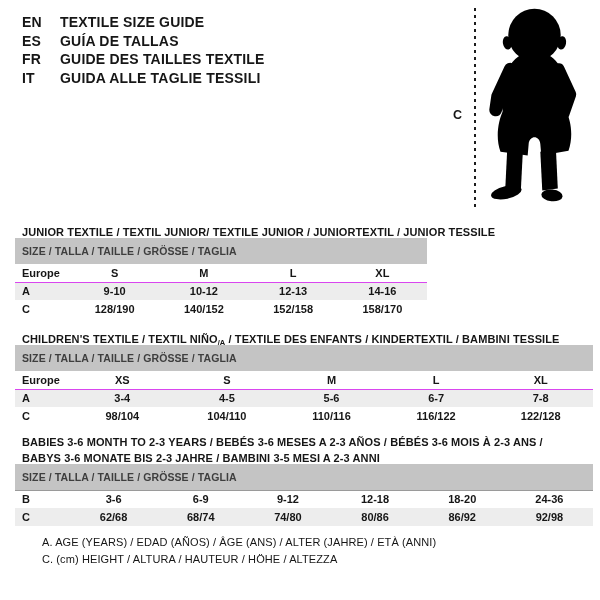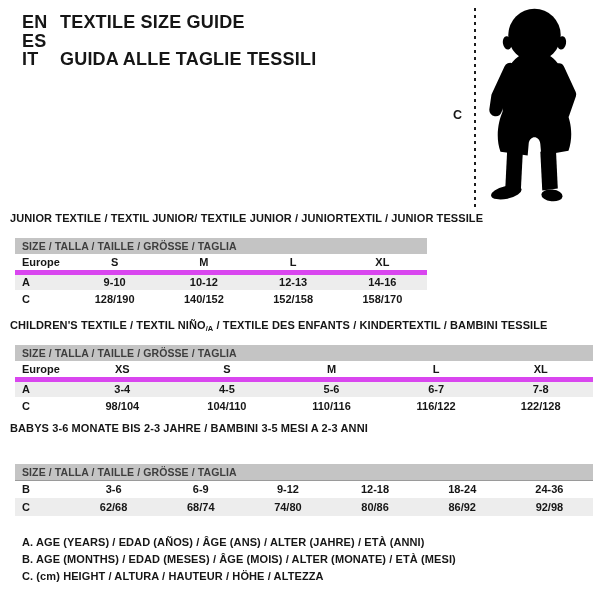--- a/index.html
+++ b/index.html
@@ -7,64 +7,69 @@
   body {
     font-family:"Liberation Sans","DejaVu Sans",sans-serif;
     background:#ffffff; color:#161616; position:relative;
     width:600px; height:600px; overflow:hidden;
     -webkit-font-smoothing:antialiased;
   }
   .abs { position:absolute; }
 
   
   .lang-block { top:13px; left:22px; }
-  .lang-row { display:flex; font-size:18px; font-weight:bold; line-height:18.6px; letter-spacing:.2px; }
+  .lang-row { display:flex; font-size:14px; font-weight:bold; line-height:18.6px; letter-spacing:.2px; }
   .lang-code { width:38px; }
 
   
   .dash-line {
     left:474px; top:8px; width:2px; height:199px;
     background:repeating-linear-gradient(to bottom,#1c1c1c 0 3px, transparent 3px 7px);
   }
   .height-label { left:453px; top:108px; font-size:12.5px; font-weight:bold; }
   .baby-svg { left:483px; top:6px; }
 
   
-  .sec-title { left:10px; font-size:11px; font-weight:bold; letter-spacing:.1px; white-space:nowrap; }
+  .sec-title { left:22px; font-size:11px; font-weight:bold; letter-spacing:.1px; white-space:nowrap;margin-top:14px; }
   .sec-title .subscript { font-size:7.5px; vertical-align:-2px; font-weight:bold; }
   .sec-title .tline { display:block; line-height:15.5px; }
 
   
   table { border-collapse:collapse; table-layout:fixed; position:absolute; left:15px; }
   .t1 { width:412px; }
   .t2, .t3 { width:578px; }
   td, th { font-size:11px; font-weight:bold; color:#161616; text-align:center; padding:0; height:18px; vertical-align:middle; }
   td.lbl { text-align:left; padding-left:7px; }
   tr.size-bar td {
     background:#c4c4c4; color:#3e3e3e; font-size:10.5px; text-align:left;
-    padding-left:7px; height:16px; letter-spacing:.1px;
+    padding-left:7px; height:26px; letter-spacing:.1px;
   }
   tr.alt td { background:#ededed; }
-  tr.sep td { border-bottom:5px solid #d946ef; }
+  tr.sep td { border-bottom:1px solid #d946ef; }
   .t3 tr.size-bar td { border-bottom:1px solid #9a9a9a; }
 
   
   .notes { left:22px; top:534px; }
-  .note-line { font-size:11px; font-weight:bold; line-height:17px; letter-spacing:.1px; }
+  .note-line { font-size:11px; font-weight:normal; line-height:17px; letter-spacing:.1px;margin-left:20px; }
 </style>
 </head>
 <body>
 
 <div class="abs lang-block">
   <div class="lang-row">
     <span class="lang-code">EN</span>
     <span class="lang-label">TEXTILE SIZE GUIDE</span>
   </div>
   <div class="lang-row">
     <span class="lang-code">ES</span>
+    <span class="lang-label">GUÍA DE TALLAS</span>
+  </div>
+  <div class="lang-row">
+    <span class="lang-code">FR</span>
+    <span class="lang-label">GUIDE DES TAILLES TEXTILE</span>
   </div>
   <div class="lang-row">
     <span class="lang-code">IT</span>
     <span class="lang-label">GUIDA ALLE TAGLIE TESSILI</span>
   </div>
 </div>
 
 <div class="abs dash-line"></div>
 <div class="abs height-label">C</div>
 <svg class="abs baby-svg" width="102" height="201" viewBox="0 0 105 205" aria-hidden="true">
@@ -155,20 +160,21 @@
     <td>98/104</td>
     <td>104/110</td>
     <td>110/116</td>
     <td>116/122</td>
     <td>122/128</td>
   </tr>
 </tbody>
   </table>
 
 <div class="abs sec-title" style="top:421px">
+  <span class="tline">BABIES 3-6 MONTH TO 2-3 YEARS / BEBÉS 3-6 MESES A 2-3 AÑOS / BÉBÉS 3-6 MOIS À 2-3 ANS /</span>
   <span class="tline">BABYS 3-6 MONATE BIS 2-3 JAHRE / BAMBINI 3-5 MESI A 2-3 ANNI</span>
 </div>
 <table class="t3" style="top:464px">
   <colgroup>
       <col style="width:55px">
       <col>
       <col>
       <col>
       <col>
       <col>
@@ -177,32 +183,31 @@
   <tbody>
       <tr class="size-bar">
     <td colspan="7">SIZE / TALLA / TAILLE / GRÖSSE / TAGLIA</td>
   </tr>
   <tr>
     <td class="lbl">B</td>
     <td>3-6</td>
     <td>6-9</td>
     <td>9-12</td>
     <td>12-18</td>
-    <td>18-24</td>
+    <td>18-20</td>
     <td>24-36</td>
   </tr>
   <tr class="alt">
     <td class="lbl">C</td>
     <td>62/68</td>
     <td>68/74</td>
     <td>74/80</td>
     <td>80/86</td>
     <td>86/92</td>
     <td>92/98</td>
   </tr>
 </tbody>
   </table>
 
 <div class="abs notes">
   <div class="note-line">A. AGE (YEARS) / EDAD (AÑOS) / ÂGE (ANS) / ALTER (JAHRE) / ETÀ (ANNI)</div>
-  <div class="note-line">B. AGE (MONTHS) / EDAD (MESES) / ÂGE (MOIS) / ALTER (MONATE) / ETÀ (MESI)</div>
   <div class="note-line">C. (cm) HEIGHT / ALTURA / HAUTEUR / HÖHE / ALTEZZA</div>
 </div>
 
 </body></html>

